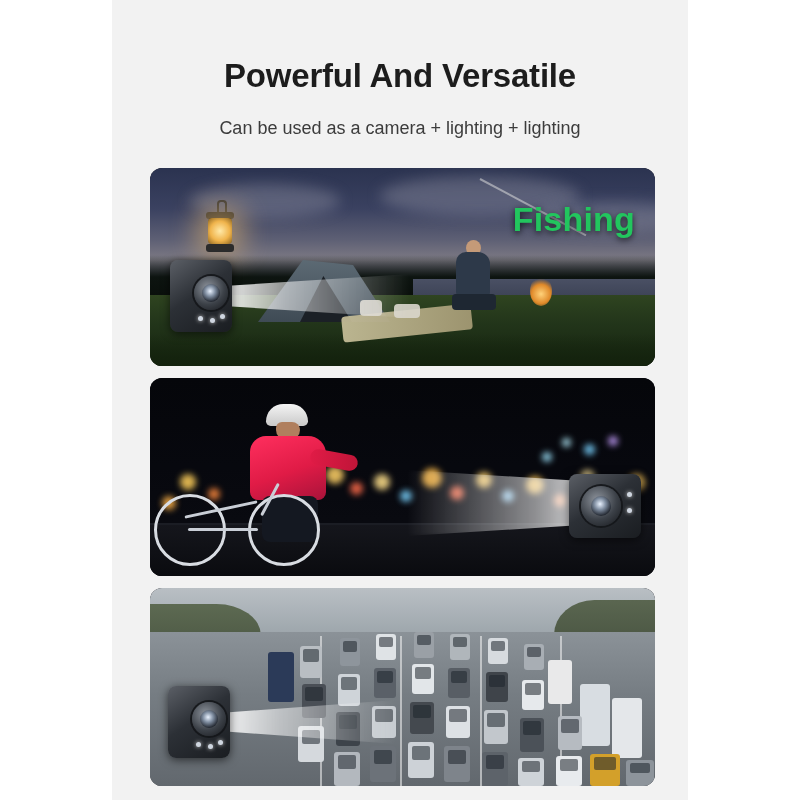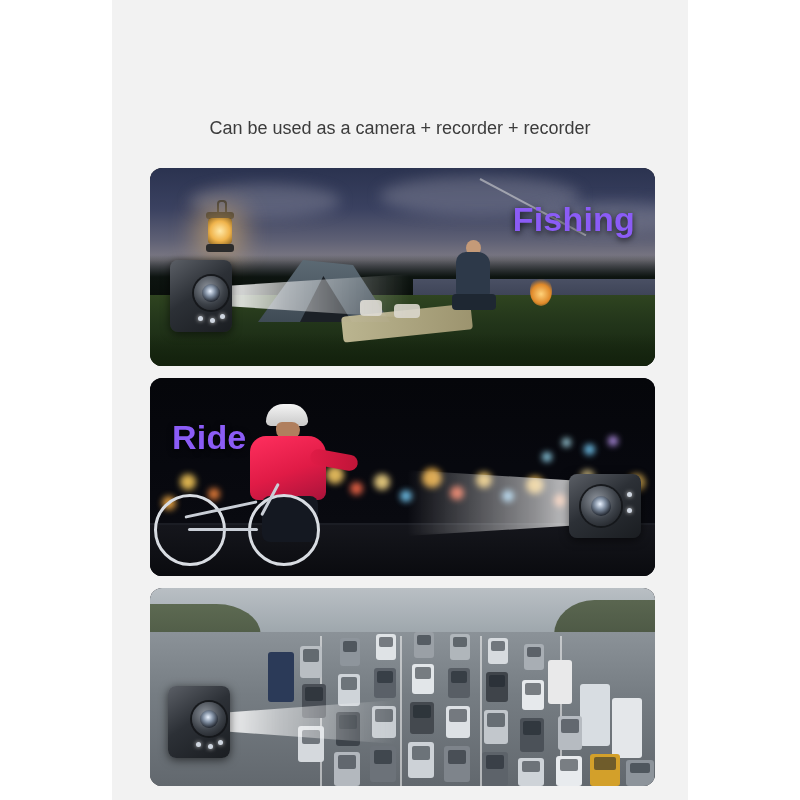--- a/index.html
+++ b/index.html
@@ -62,21 +62,21 @@
     width: 505px;
     height: 198px;
     border-radius: 12px;
     overflow: hidden;
     margin-bottom: 12px;
     background: #0a0a10;
   }
 
   .card-label {
     position: absolute;
-    color: #8b5cf6;
+    color: #22c55e;
     font-size: 34px;
     font-weight: bold;
     text-shadow: 0 2px 6px rgba(0,0,0,0.75);
     letter-spacing: 0.2px;
     z-index: 40;
   }
   .label-right { right: 20px; top: 32px; }
   .label-left  { left: 22px;  top: 40px; }
   .label-right-2 { right: 20px; top: 28px; }
 
@@ -290,21 +290,22 @@
     background: linear-gradient(90deg, rgba(255,255,255,0.95) 0%, rgba(255,255,255,0.55) 35%, rgba(255,255,255,0.0) 100%);
     filter: blur(2px);
   }
 </style>
 </head>
 <body>
 
 <div class="page">
   <div class="panel">
 
-    <div class="subheading">Can be used as a camera + recorder + recorder</div>
+    <div class="heading">Powerful And Versatile</div>
+    <div class="subheading">Can be used as a camera + lighting + lighting</div>
 
     <div class="cards">
 
       <div class="card">
         <div class="c1-sky"></div>
         <div class="c1-cloud" style="left:40px; top:16px; width:150px; height:34px;"></div>
         <div class="c1-cloud" style="left:230px; top:8px; width:200px; height:40px;"></div>
         <div class="c1-cloud" style="left:380px; top:34px; width:170px; height:30px;"></div>
 
         <div class="c1-treeline"></div>
@@ -402,21 +403,20 @@
 
         <div class="c2-beam"></div>
         <div class="device" style="right:14px; top:96px; width:72px; height:64px;">
           <div class="body"></div>
           <div class="lens-ring" style="left:12px; top:12px; width:40px; height:40px;"></div>
           <div class="lens-inner" style="left:22px; top:22px; width:20px; height:20px;"></div>
           <div class="led" style="left:58px; top:18px;"></div>
           <div class="led" style="left:58px; top:34px;"></div>
         </div>
 
-        <div class="card-label label-left">Ride</div>
       </div>
 
       <div class="card">
         <div class="c3-bg"></div>
         <div class="c3-trees-l"></div>
         <div class="c3-trees-r"></div>
         <div class="c3-road"></div>
 
         <div class="lane-line" style="left:170px; top:48px; width:2px; height:150px;"></div>
         <div class="lane-line" style="left:250px; top:48px; width:2px; height:150px;"></div>

